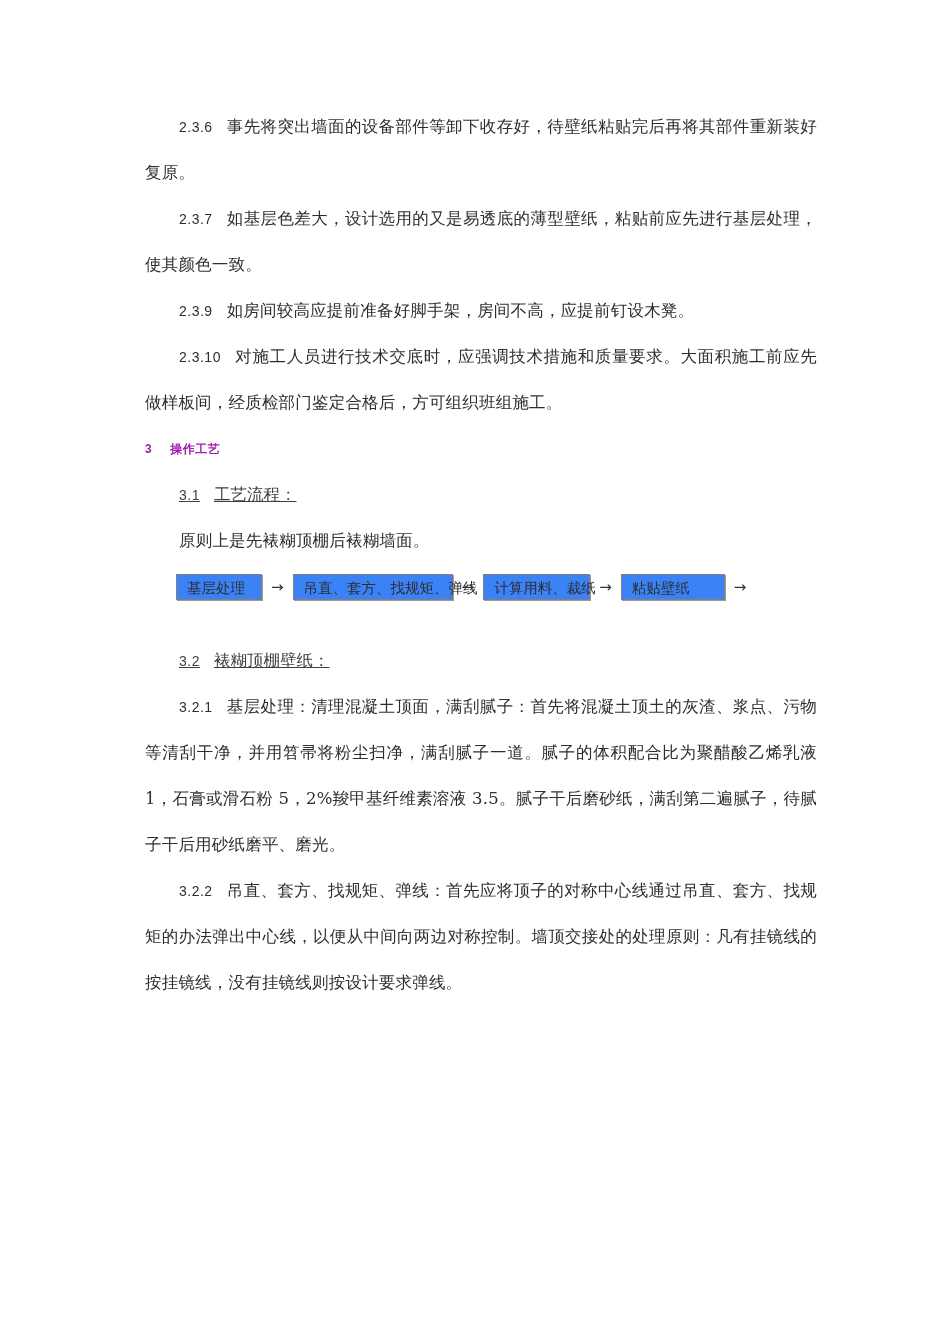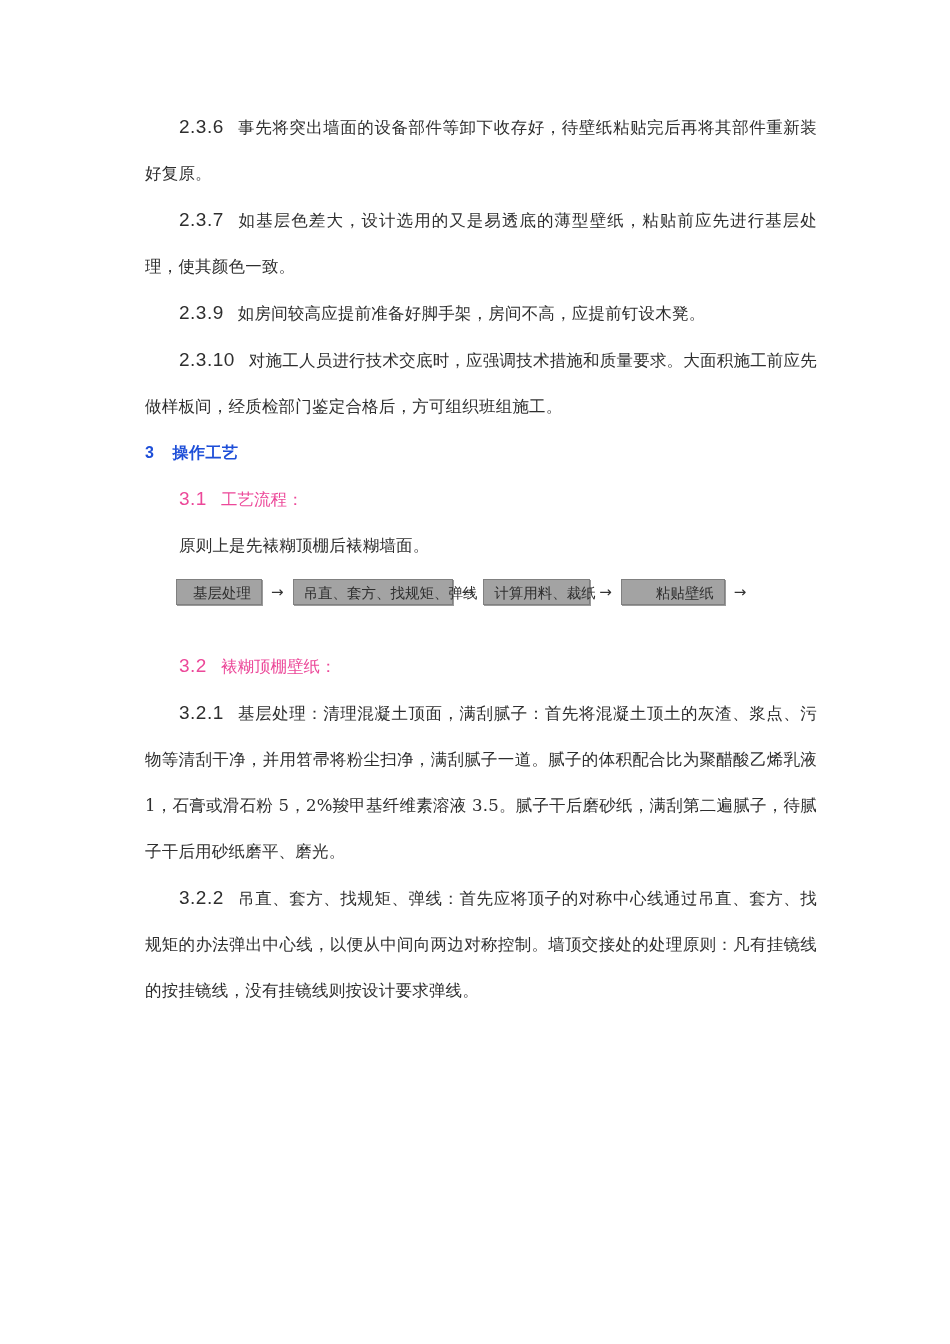--- a/index.html
+++ b/index.html
@@ -43,65 +43,66 @@
     letter-spacing: 0.2px;
     white-space: normal;
   }
   .para.indent {
     text-indent: 34px;
   }
 
   
   .num {
     font-family: "Liberation Sans", sans-serif;
-    font-size: 19px;
+    font-size: 14px;
     letter-spacing: 0.5px;
   }
   .gap-sm { display: inline-block; width: 14px; }
 
   
   .heading {
     font-family: "Liberation Sans", sans-serif;
     font-weight: bold;
-    font-size: 16px;
+    font-size: 12px;
     line-height: 46px;
-    color: #1d4ed8;
+    color: #a21caf;
     letter-spacing: 0.5px;
     margin: 0;
   }
   .heading .hnum {
     font-family: "Liberation Sans", sans-serif;
     font-weight: bold;
   }
   .heading .hgap { display: inline-block; width: 18px; }
 
   
   .subhead {
     font-family: "DejaVu Serif", serif;
     font-size: 16.5px;
     line-height: 46px;
     margin: 0;
     text-indent: 34px;
-    color: #ec4899;
+    color: #404040;
+    text-decoration: underline;
   }
   .flow-row {
     display: flex;
     align-items: center;
     height: 46px;
   }
   .flow-row.row1 { padding-left: 31px; }
   .flow-row.row2 { padding-left: 1px; }
 
   .flow-box {
     border: 1px solid #808080;
     box-shadow: 1px 1px 0 0 #9a9a9a;
-    background: #a3a3a3;
+    background: #3b82f6;
     height: 26px;
     line-height: 26px;
-    text-align: right;
+    text-align: left;
     font-family: "DejaVu Serif", serif;
     font-size: 14.5px;
     color: #2e2e2e;
     padding: 0 10px;
     white-space: nowrap;
     box-sizing: border-box;
   }
   .flow-arrow {
     font-family: "DejaVu Sans", sans-serif;
     font-size: 15px;

